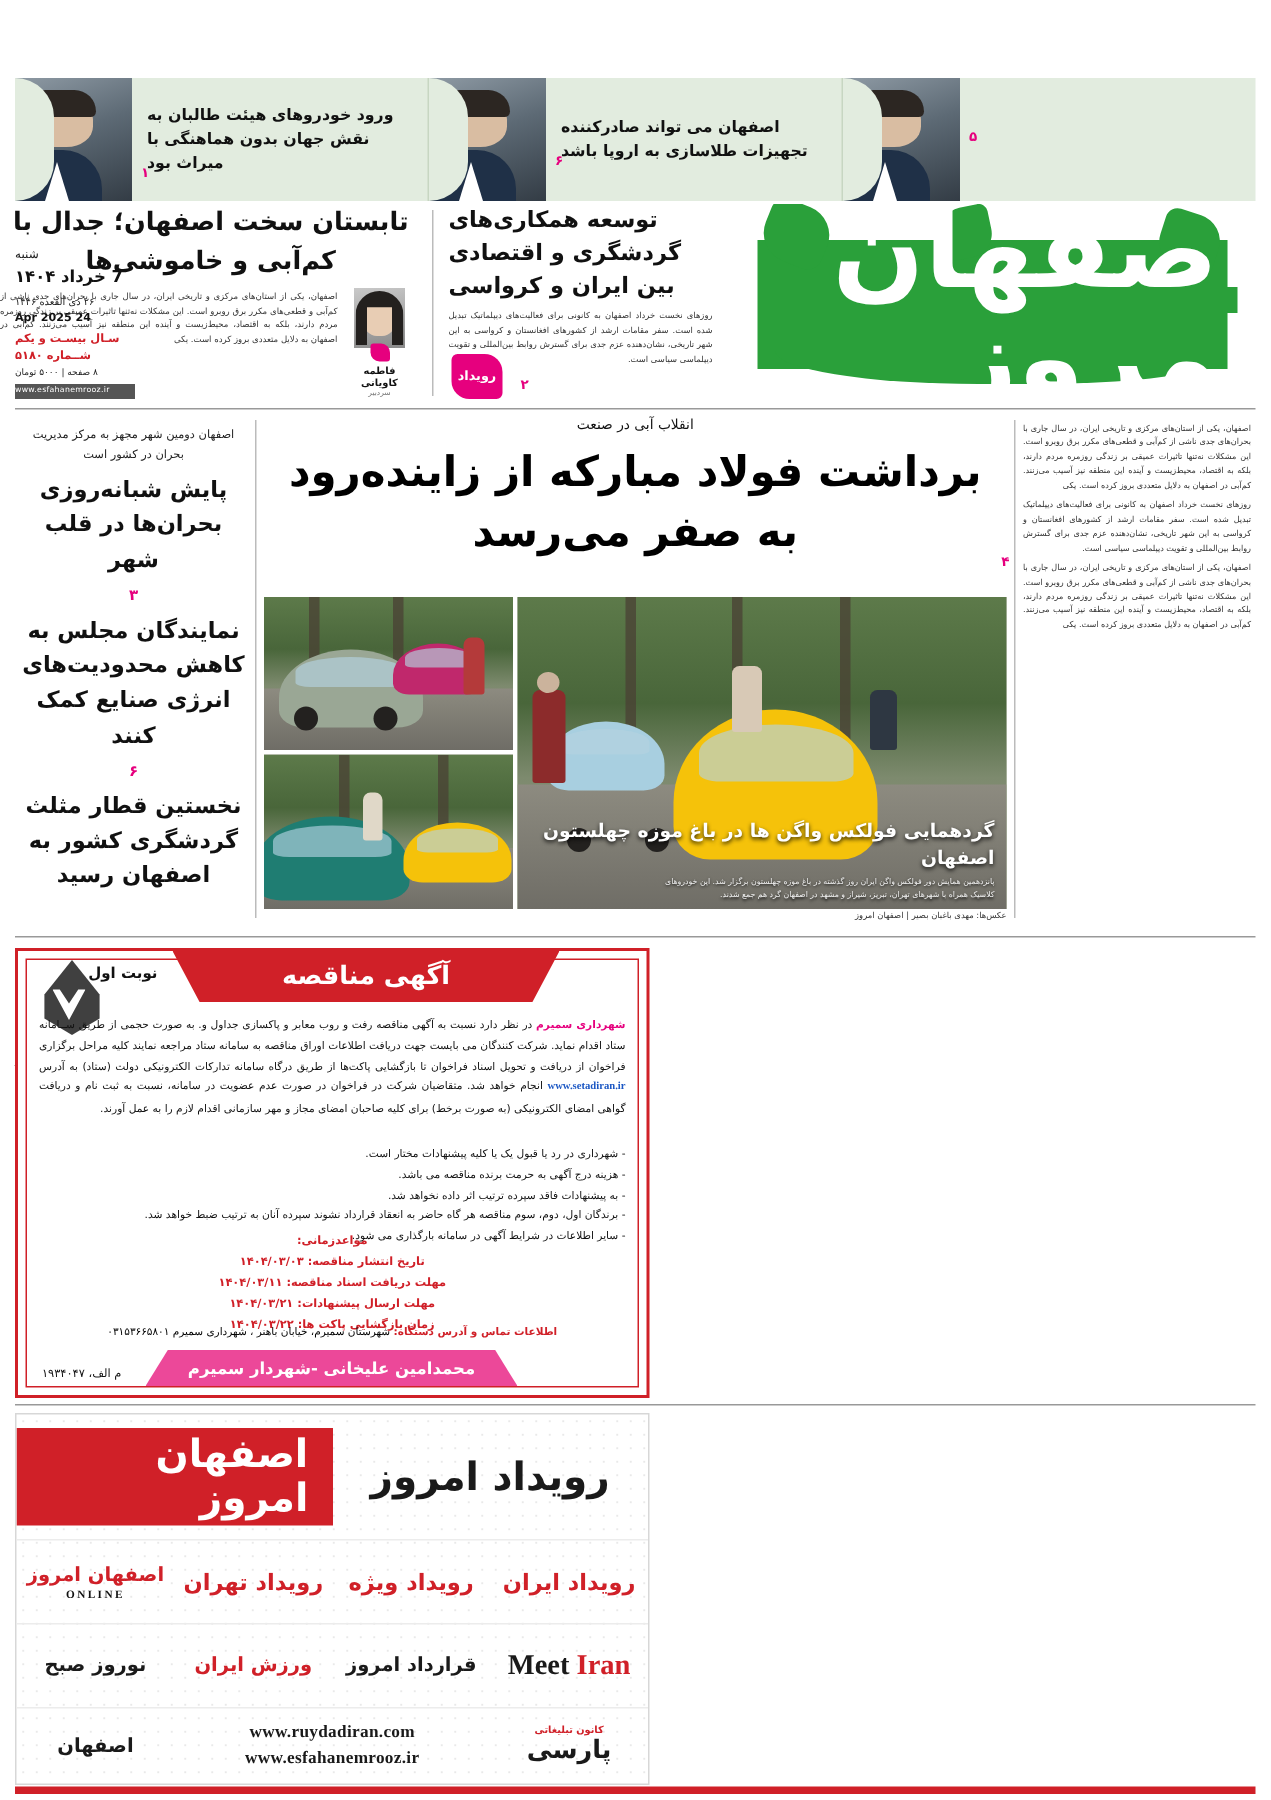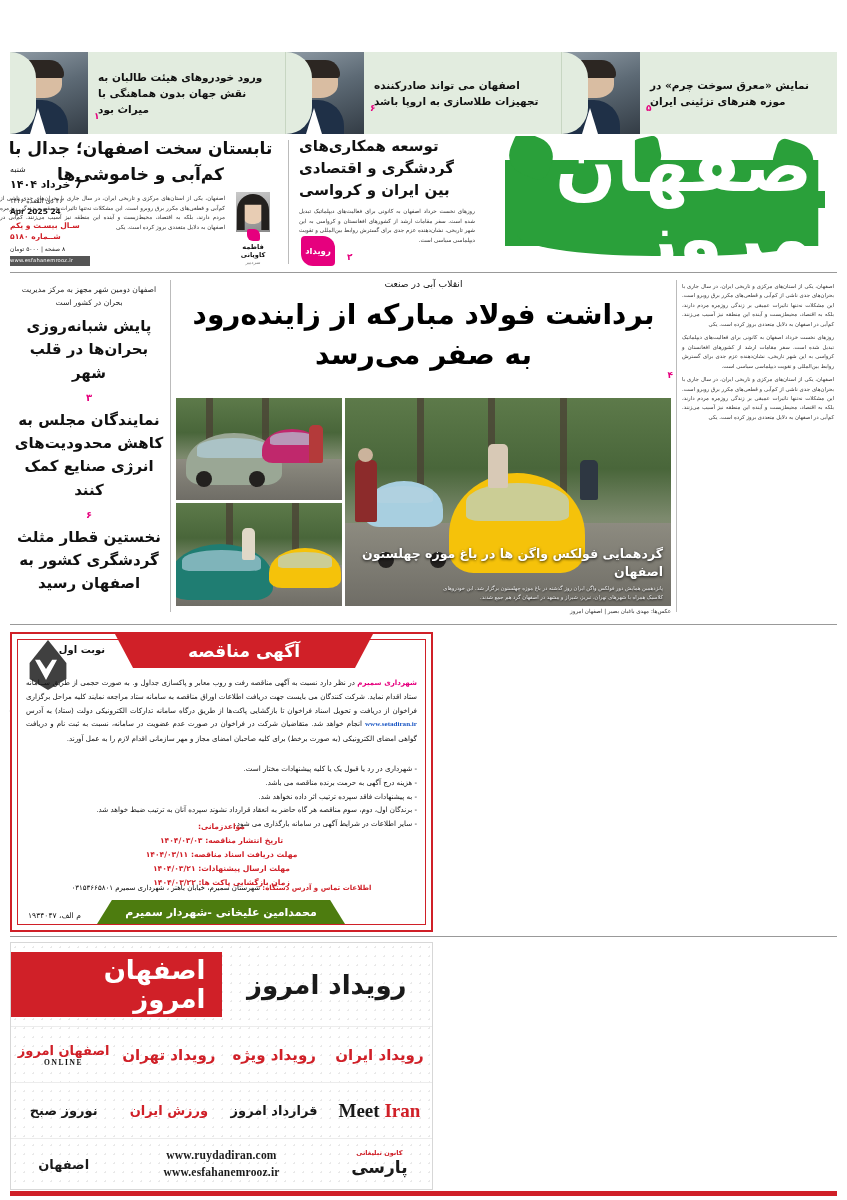--- a/index.html
+++ b/index.html
@@ -242,21 +242,21 @@
   .tnd-url { color:#1b57c4; font-weight:700; font-family:"Liberation Serif", serif; }
   .tender-bullets { position:absolute; right:14px; left:14px; top: 128px;
     font-size: 7.1px; line-height: 1.95; color:#111; text-align: right; }
   .tender-dates { position:absolute; right: 14px; left: 14px; top: 186px;
     font-size: 7.6px; line-height: 1.85; color:#d02028; font-weight:700; text-align:center; }
   .tender-contact { position:absolute; right:14px; left:14px; top: 250px; font-size: 7px;
     text-align:center; }
   .tender-contact b { color:#d02028; }
   .tender-foot {
     position:absolute; right: 86px; bottom: 6px; width: 248px; height: 24px;
-    background:#4d7c0f; color:#fff; font-size: 11px; font-weight:700;
+    background:#ec4899; color:#fff; font-size: 11px; font-weight:700;
     display:flex; align-items:center; justify-content:center;
     clip-path: polygon(6% 0, 94% 0, 100% 100%, 0 100%);
     text-align: center;
   }
   .tender-code { position:absolute; left: 16px; bottom: 10px; font-size: 7.6px; color:#111; }
 
   .rule-3 { position:absolute; right:10px; left:10px; top: 936px; height:1px; background:#999; }
 
   
   .msc-ad { position:absolute; left: 10px; top: 942px; width: 398px; height: 248px;
@@ -325,21 +325,20 @@
 </style>
 </head>
 <body>
 
 <div class="page">
 
   <div class="teaser-strip">
 
     <div class="teaser">
       <div class="teaser-text">
-        <div class="teaser-title">نمایش «معرق سوخت چرم» در موزه هنرهای تزئینی ایران</div>
         <div class="teaser-num">۵</div>
       </div>
       <div class="teaser-photo">
         <div class="tp-body"></div>
           <div class="tp-shirt"></div>
         <div class="tp-head"></div>
           <div class="tp-hair"></div>
       </div>
     </div>
     <div class="teaser-sep"></div>

